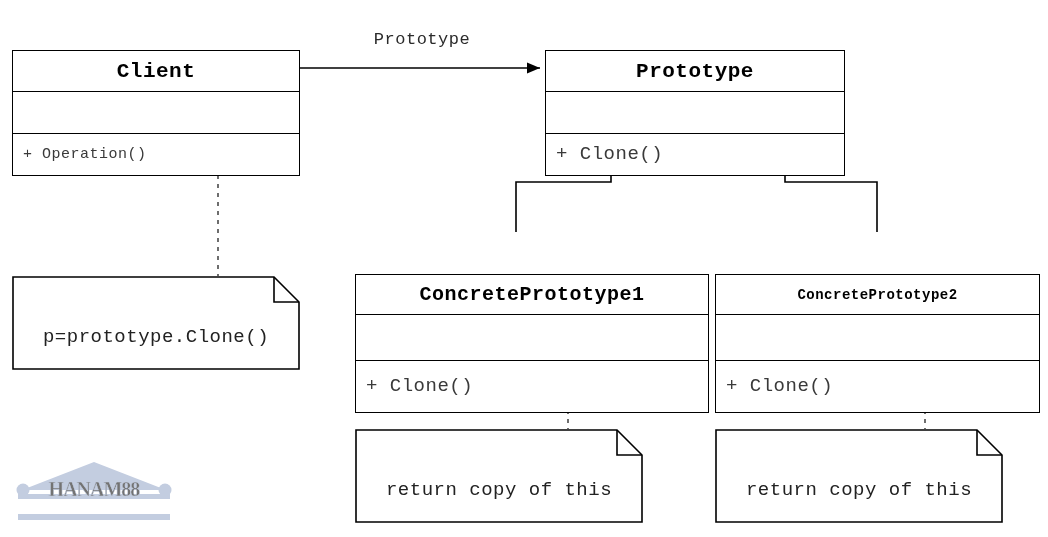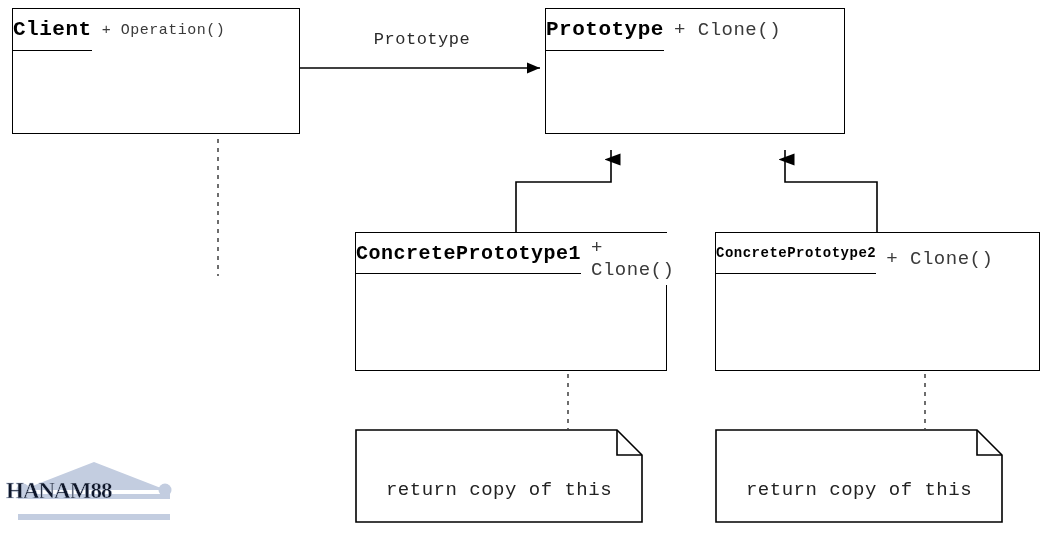--- a/index.html
+++ b/index.html
@@ -18,21 +18,22 @@
     overflow: hidden;
   }
 
   
   .uml-class {
     position: absolute;
     box-sizing: border-box;
     border: 1.6px solid #000000;
     background: #ffffff;
     display: flex;
-    flex-direction: row;
+    flex-direction: column;
+    margin-top: 42px;
   }
   .uml-class .cls-title {
     box-sizing: border-box;
     border-bottom: 1.6px solid #000000;
     text-align: center;
     font-weight: bold;
     color: #000000;
     font-family: "Liberation Mono", "DejaVu Sans Mono", monospace;
     display: flex;
     align-items: center;
@@ -61,21 +62,21 @@
   #client-class .cls-attrs { height: 42px; }
   #client-class .cls-ops   { height: 42px; font-size: 15px; }
 
   
   #prototype-class { left: 545px; top: 8px; width: 300px; height: 126px; }
   #prototype-class .cls-title { height: 42px; font-size: 21px; }
   #prototype-class .cls-attrs { height: 42px; }
   #prototype-class .cls-ops   { height: 42px; font-size: 19px; }
 
   
-  #concrete1-class { left: 355px; top: 232px; width: 312px; height: 139px; }
+  #concrete1-class { left: 355px; top: 232px; width: 354px; height: 139px; }
   #concrete1-class .cls-title { height: 41px; font-size: 20px; }
   #concrete1-class .cls-attrs { height: 46px; }
   #concrete1-class .cls-ops   { height: 52px; font-size: 19px; }
 
   
   #concrete2-class { left: 715px; top: 232px; width: 325px; height: 139px; }
   #concrete2-class .cls-title { height: 41px; font-size: 14px; }
   #concrete2-class .cls-attrs { height: 46px; }
   #concrete2-class .cls-ops   { height: 52px; font-size: 19px; }
 
@@ -144,25 +145,26 @@
     top: 458px;
     width: 176px;
     height: 62px;
   }
   #watermark svg { display: block; }
   #watermark .wm-text {
     position: absolute;
     left: 0;
     top: 20px;
     width: 176px;
+    text-align: center;
     font-family: "Liberation Serif", "DejaVu Serif", serif;
     font-weight: bold;
-    font-size: 23px;
+    font-size: 20px;
     letter-spacing: -1px;
-    color: #0f172a;
+    color: #737373;
     -webkit-text-stroke: 0.5px #c3cde0;
   }
 </style>
 </head>
 <body>
 
 <div id="canvas">
 
   <svg id="connectors" viewBox="0 0 1048 537" width="1048" height="537">
     <defs>
@@ -218,20 +220,27 @@
     <div class="cls-attrs"></div>
     <div class="cls-ops">+ Clone()</div>
   </div>
 
   <div class="uml-class" id="concrete2-class">
     <div class="cls-title">ConcretePrototype2</div>
     <div class="cls-attrs"></div>
     <div class="cls-ops">+ Clone()</div>
   </div>
 
+  <div class="uml-note" id="note-client">
+    <svg width="288" height="94" viewBox="0 0 288 94">
+      <path d="M1,1 L262,1 L287,26 L287,93 L1,93 Z" fill="#ffffff" stroke="#000000" stroke-width="1.6"></path>
+      <path d="M262,1 L262,26 L287,26" fill="none" stroke="#000000" stroke-width="1.6"></path>
+    </svg>
+    <div class="note-text">p=prototype.Clone()</div>
+  </div>
 
   <div class="uml-note" id="note-c1">
     <svg width="288" height="94" viewBox="0 0 288 94">
       <path d="M1,1 L262,1 L287,26 L287,93 L1,93 Z" fill="#ffffff" stroke="#000000" stroke-width="1.6"></path>
       <path d="M262,1 L262,26 L287,26" fill="none" stroke="#000000" stroke-width="1.6"></path>
     </svg>
     <div class="note-text">return copy of this</div>
   </div>
 
   <div class="uml-note" id="note-c2">

